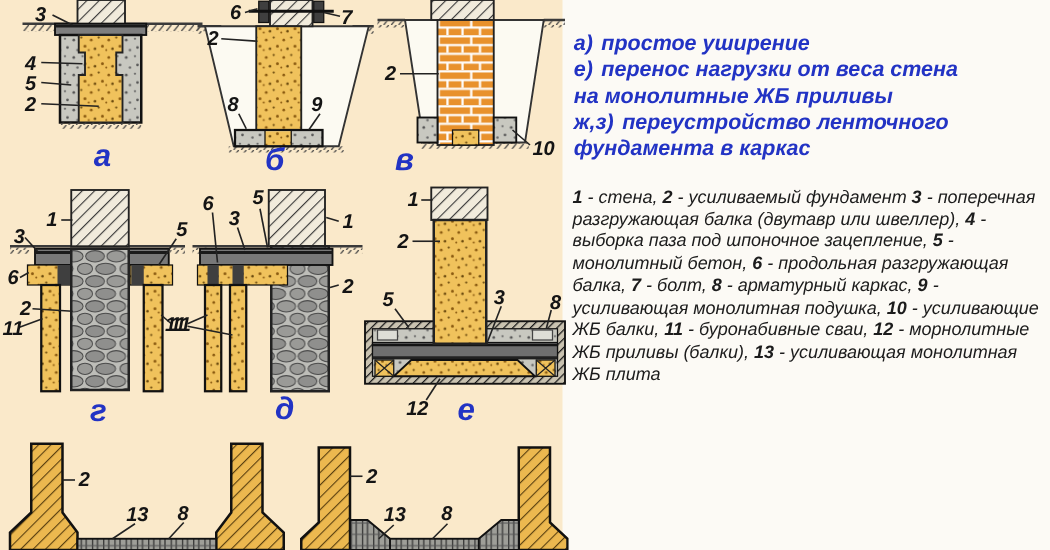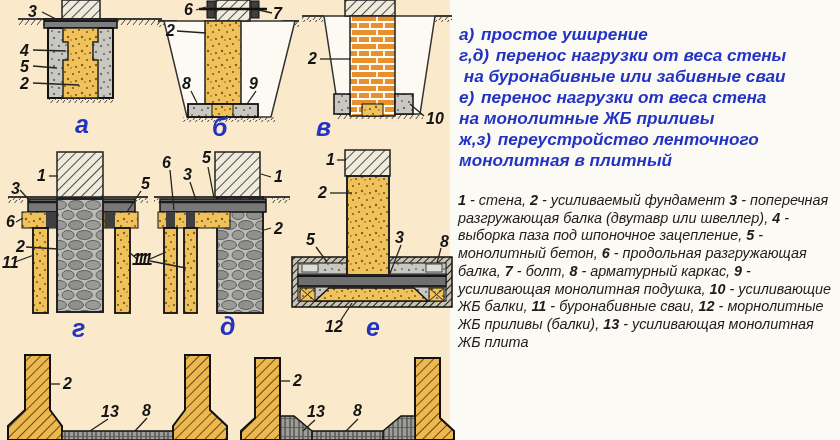--- a/index.html
+++ b/index.html
@@ -262,23 +262,21 @@
         <text class="lbl" x="293" y="386">2</text>
         <text class="lbl" x="307" y="417">13</text>
         <text class="lbl" x="353" y="416">8</text>
       </g>
     </svg>
   </div>
 
   <div class="text-panel">
     <div class="methods">
       <div class="method-item"><b class="mk">а)</b><span> простое уширение</span></div>
-      <div class="method-item"><b class="mk">г,д)</b><span> перенос нагрузки от веса стены
- на буронабивные или забивные сваи</span></div>
       <div class="method-item"><b class="mk">е)</b><span> перенос нагрузки от веса стена
 на монолитные ЖБ приливы</span></div>
       <div class="method-item"><b class="mk">ж,з)</b><span> переустройство ленточного
-монолитная в плитный</span></div>
+фундамента в каркас</span></div>
     </div>
     <div class="legend"><span class="legend-item"><b>1</b><span> - стена, </span></span><span class="legend-item"><b>2</b><span> - усиливаемый фундамент </span></span><span class="legend-item"><b>3</b><span> - поперечная разгружающая балка (двутавр или швеллер), </span></span><span class="legend-item"><b>4</b><span> - выборка паза под шпоночное зацепление, </span></span><span class="legend-item"><b>5</b><span> - монолитный бетон, </span></span><span class="legend-item"><b>6</b><span> - продольная разгружающая балка, </span></span><span class="legend-item"><b>7</b><span> - болт, </span></span><span class="legend-item"><b>8</b><span> - арматурный каркас, </span></span><span class="legend-item"><b>9</b><span> - усиливающая монолитная подушка, </span></span><span class="legend-item"><b>10</b><span> - усиливающие ЖБ балки, </span></span><span class="legend-item"><b>11</b><span> - буронабивные сваи, </span></span><span class="legend-item"><b>12</b><span> - морнолитные ЖБ приливы (балки), </span></span><span class="legend-item"><b>13</b><span> - усиливающая монолитная ЖБ плита</span></span></div>
   </div>
 
 </div>
 
 </body></html>

